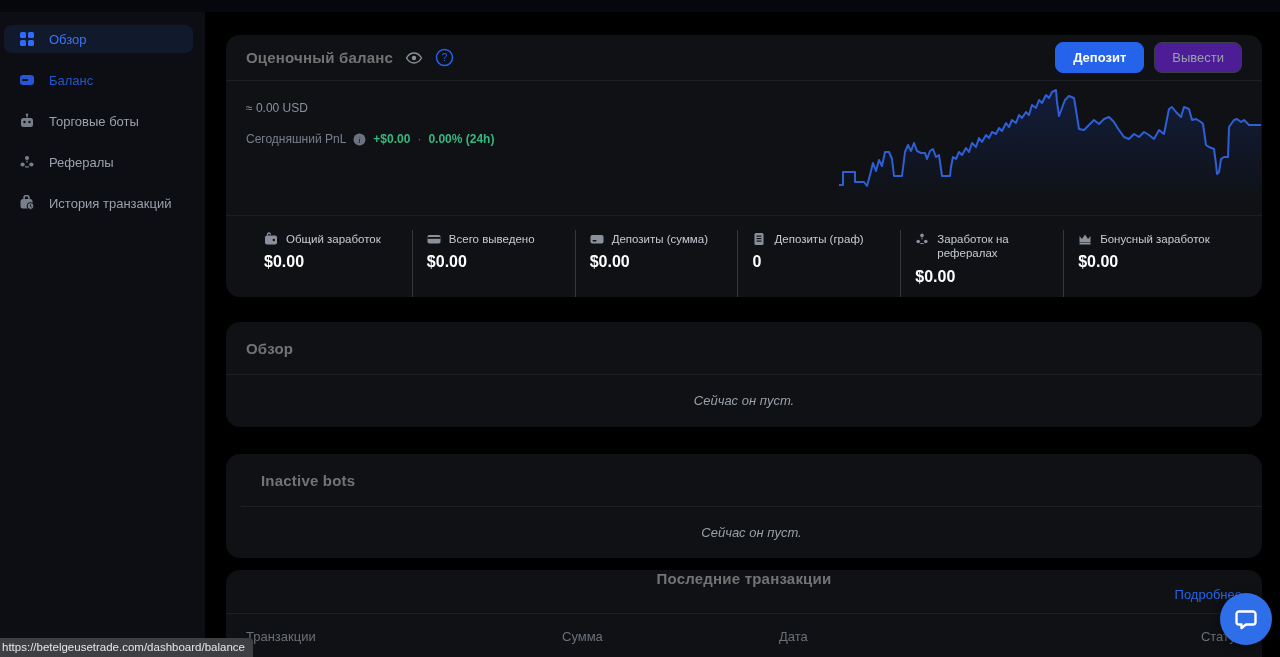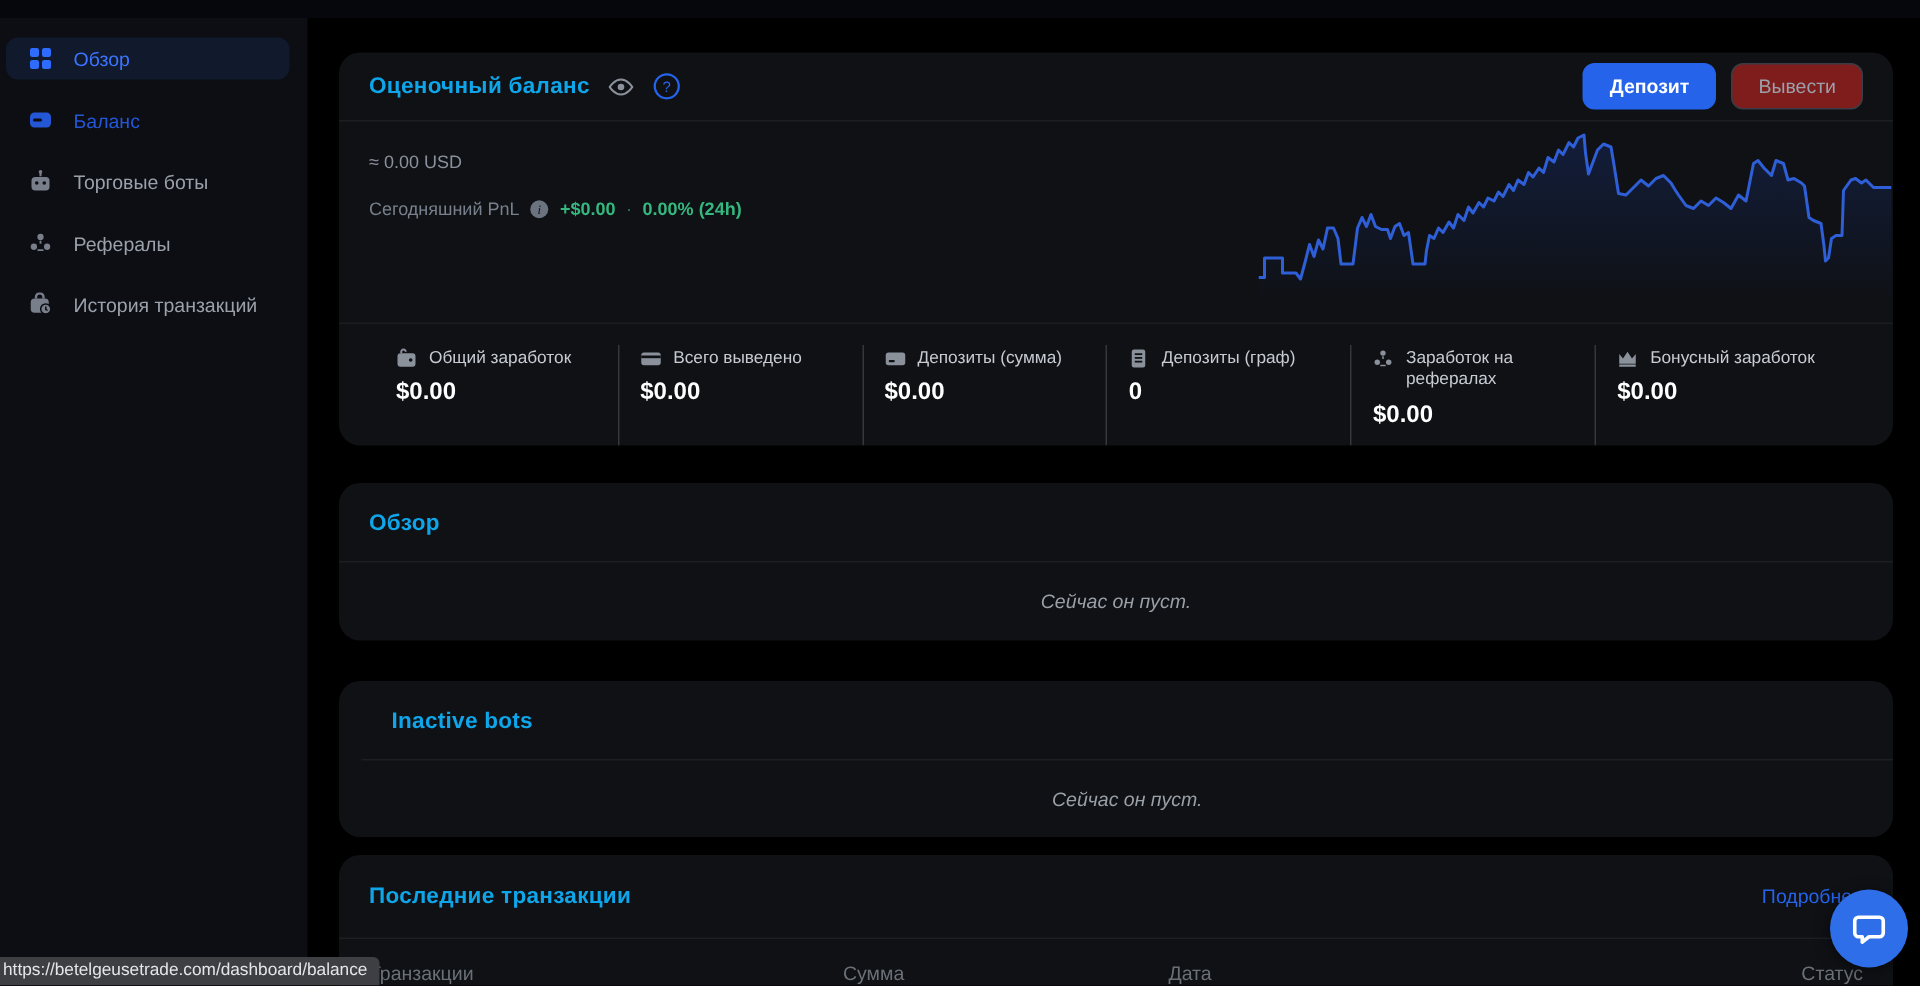--- a/index.html
+++ b/index.html
@@ -24,28 +24,28 @@
   
   .main { position:absolute; top:12px; left:205px; width:1075px; height:645px; }
   .card {
     position:absolute; left:21px; width:1036px;
     background:#0f1115; border-radius:14px; overflow:hidden;
   }
   .card-header {
     display:flex; align-items:center; padding:0 20px;
     border-bottom:1px solid rgba(255,255,255,.06);
   }
-  .card-title { font-size:15px; font-weight:700; color:#0ea5e9; letter-spacing:.2px; }
+  .card-title { font-size:15px; font-weight:700; color:#737373; letter-spacing:.2px; }
   
   #balance-card { top:23px; height:262px; }
   #balance-card .card-header { height:46px; gap:12px; }
   .hdr-btns { margin-left:auto; display:flex; gap:10px; }
   .btn { font-family:inherit; font-size:13px; font-weight:700; border-radius:8px; padding:4px 17px; height:31px; cursor:pointer; }
   .btn-primary { background:#2563eb; border:1px solid #2563eb; color:#fff; }
-  .btn-ghost { background:#7f1d1d; border:1px solid #3a3d45; color:#9aa1ab; font-weight:400; }
+  .btn-ghost { background:#4c1d95; border:1px solid #3a3d45; color:#9aa1ab; font-weight:400; }
   .balance-block { position:absolute; left:20px; top:58px; }
   .amount-row { display:flex; align-items:baseline; gap:9px; }
   .amount { font-size:31px; font-weight:700; color:#fff; letter-spacing:.5px; }
   .currency { font-size:13px; font-weight:700; color:#e9eaec; display:inline-flex; align-items:center; gap:4px; cursor:pointer; }
   .approx { margin-top:8px; font-size:12px; color:#8a919d; }
   .pnl-row { margin-top:17px; font-size:12px; color:#77808c; display:flex; align-items:center; gap:7px; }
   .pnl-green { color:#35b87f; font-weight:700; }
   .pnl-dot { color:#35b87f; opacity:.7; }
   .chart-wrap { position:absolute; right:1px; top:53px; width:422px; height:112px; }
   .stats-row {
@@ -60,21 +60,21 @@
   .stat-label .ic { flex:0 0 14px; width:14px; height:14px; margin-top:0; }
   .stat-value { margin-top:7px; font-size:16px; font-weight:700; color:#fff; }
   
   #overview-card { top:310px; height:105px; }
   #inactive-card { top:442px; height:104px;padding-left:15px; }
   .card-header.mid { height:53px; }
   .empty-body { height:51px; display:flex; align-items:center; justify-content:center; }
   .empty-text { font-size:13px; font-style:italic; color:#9aa0a8; }
   
   #tx-card { top:558px; height:140px; }
-  #tx-card .card-header { height:56px; }
+  #tx-card .card-header { height:44px;flex-direction:column; }
   .link { margin-left:auto; font-size:13px; color:#2563eb; cursor:pointer; }
   .tx-cols { display:flex; padding:0 20px; margin-top:15px; font-size:13px; color:#6a7077; }
   .tx-col-0 { width:316px; }
   .tx-col-1 { width:217px; }
   .tx-col-2 { flex:1; }
   .tx-col-3 { text-align:right; }
   
   .url-tooltip {
     position:absolute; left:-6px; bottom:0; height:19px;
     background:#3d3f42; color:#e4e6e8; font-size:11.5px;

